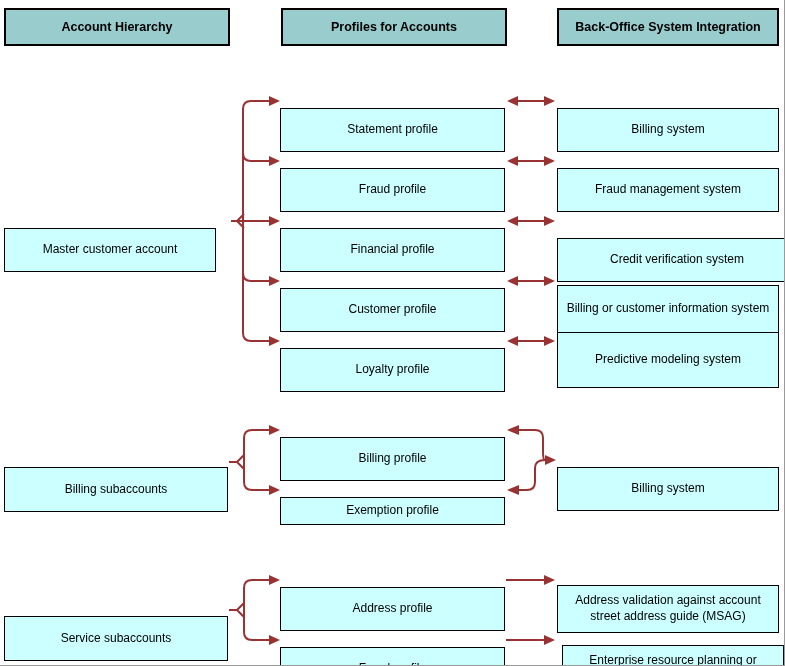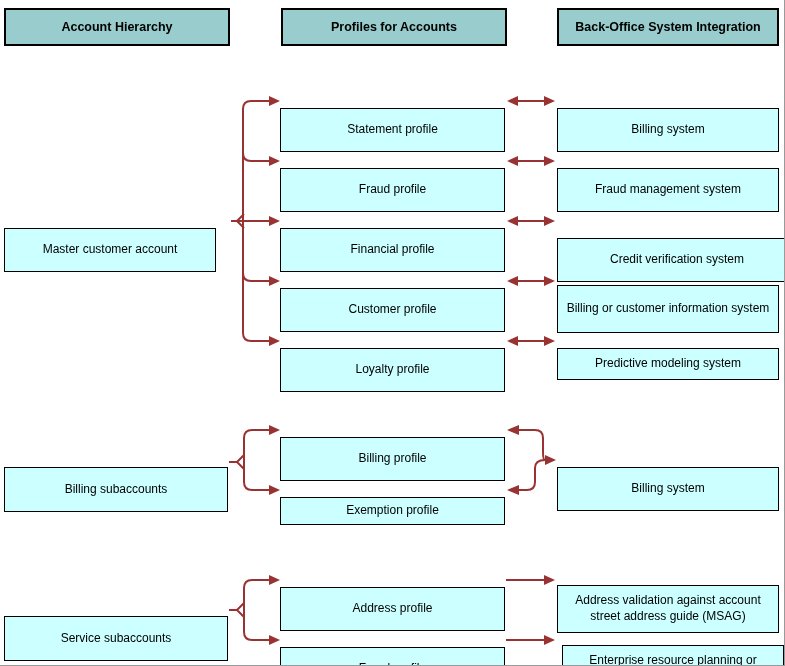--- a/index.html
+++ b/index.html
@@ -101,21 +101,21 @@
   <div class="node" style="left:280px;top:79px;width:225px;height:44px">Statement profile</div>
   <div class="node" style="left:280px;top:139px;width:225px;height:44px">Fraud profile</div>
   <div class="node" style="left:280px;top:199px;width:225px;height:44px">Financial profile</div>
   <div class="node" style="left:280px;top:259px;width:225px;height:44px">Customer profile</div>
   <div class="node" style="left:280px;top:319px;width:225px;height:44px">Loyalty profile</div>
 
   <div class="node" style="left:557px;top:79px;width:222px;height:44px">Billing system</div>
   <div class="node" style="left:557px;top:139px;width:222px;height:44px">Fraud management system</div>
   <div class="node" style="left:557px;top:209px;width:240px;height:44px">Credit verification system</div>
   <div class="node" style="left:557px;top:256px;width:222px;height:48px">Billing or customer information system</div>
-  <div class="node" style="left:557px;top:319px;width:222px;height:32px">Predictive modeling system</div>
+  <div class="node" style="left:557px;top:303px;width:222px;height:56px">Predictive modeling system</div>
 
   <div class="node" style="left:280px;top:408px;width:225px;height:44px">Billing profile</div>
   <div class="node" style="left:280px;top:468px;width:225px;height:28px">Exemption profile</div>
   <div class="node" style="left:557px;top:438px;width:222px;height:44px">Billing system</div>
 
   <div class="node" style="left:280px;top:558px;width:225px;height:44px">Address profile</div>
   <div class="node" style="left:280px;top:618px;width:225px;height:44px">Fraud profile</div>
   <div class="node" style="left:557px;top:556px;width:222px;height:48px">Address validation against account street address guide (MSAG)</div>
   <div class="node" style="left:562px;top:616px;width:222px;height:47px">Enterprise resource planning or customer information system</div>
 

